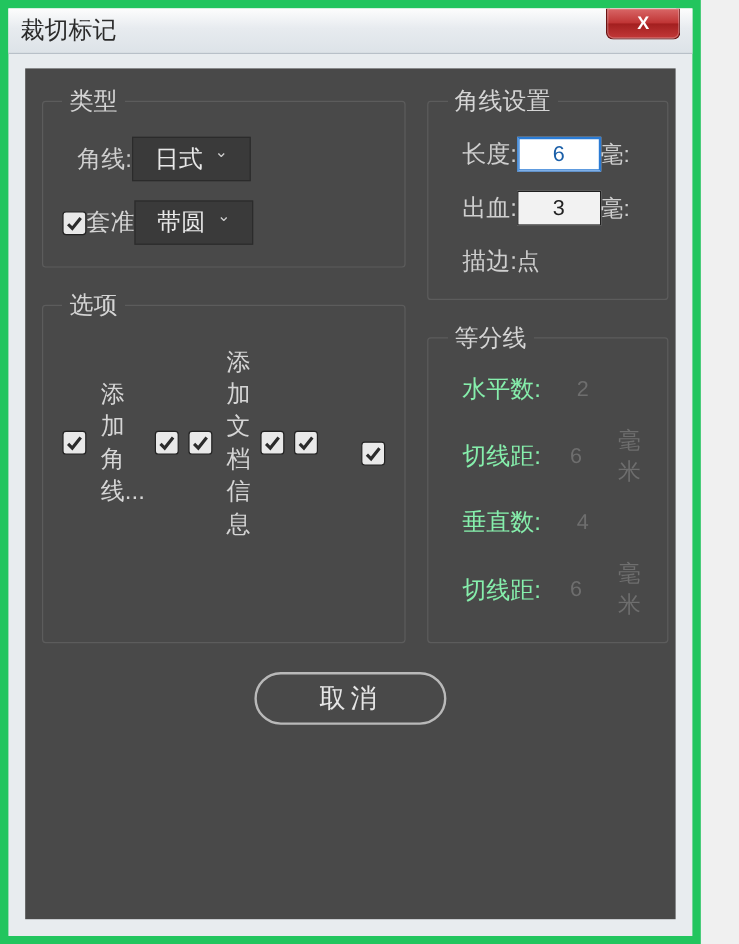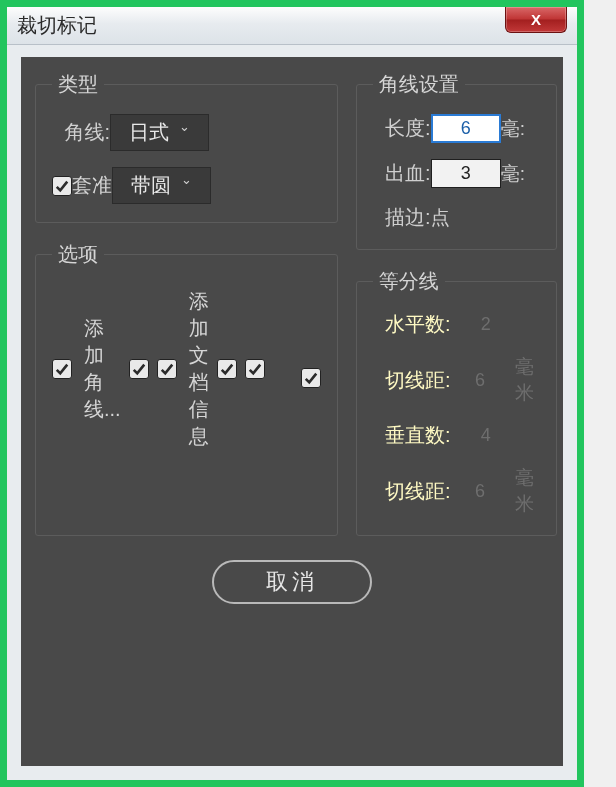--- a/index.html
+++ b/index.html
@@ -91,21 +91,21 @@
     margin-bottom: 16px;
     font-size: 20px;
   }
   .row:last-child { margin-bottom: 0; }
   .row .label {
     color: #cfcfcf;
     min-width: 58px;
     text-align: right;
   }
   .row .label.disabled {
-    color: #fef9c3;
+    color: #86efac;
   }
   .select {
     background: #3a3a3a;
     color: #e8e8e8;
     border: 1px solid #2b2b2b;
     padding: 4px 18px;
     display: flex;
     align-items: flex-start;
     gap: 10px;
     min-width: 80px;

